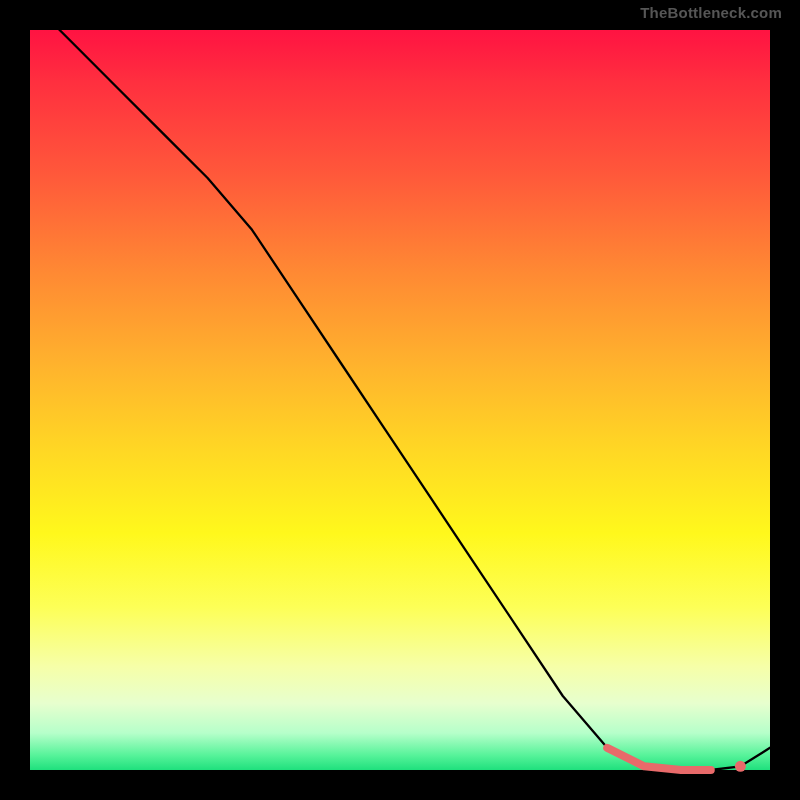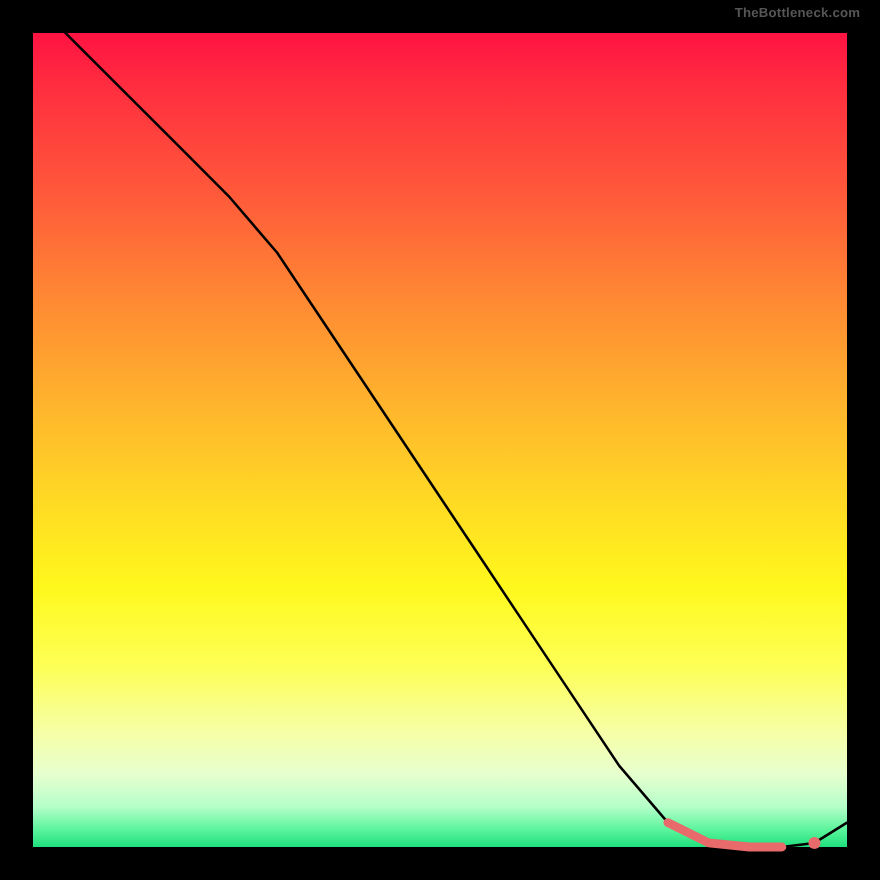--- a/index.html
+++ b/index.html
@@ -8,21 +8,21 @@
     width: 800px;
     height: 800px;
     background: #000;
     position: relative;
   }
   .watermark {
     position: absolute;
     top: 4px;
     right: 18px;
     font-family: Arial, Helvetica, sans-serif;
-    font-size: 12px;
+    font-size: 15px;
     font-weight: 600;
     color: #565656;
     letter-spacing: 0.2px;
     user-select: none;
   }
   .plot-area {
     position: absolute;
     left: 30px;
     top: 30px;
     width: 740px;

